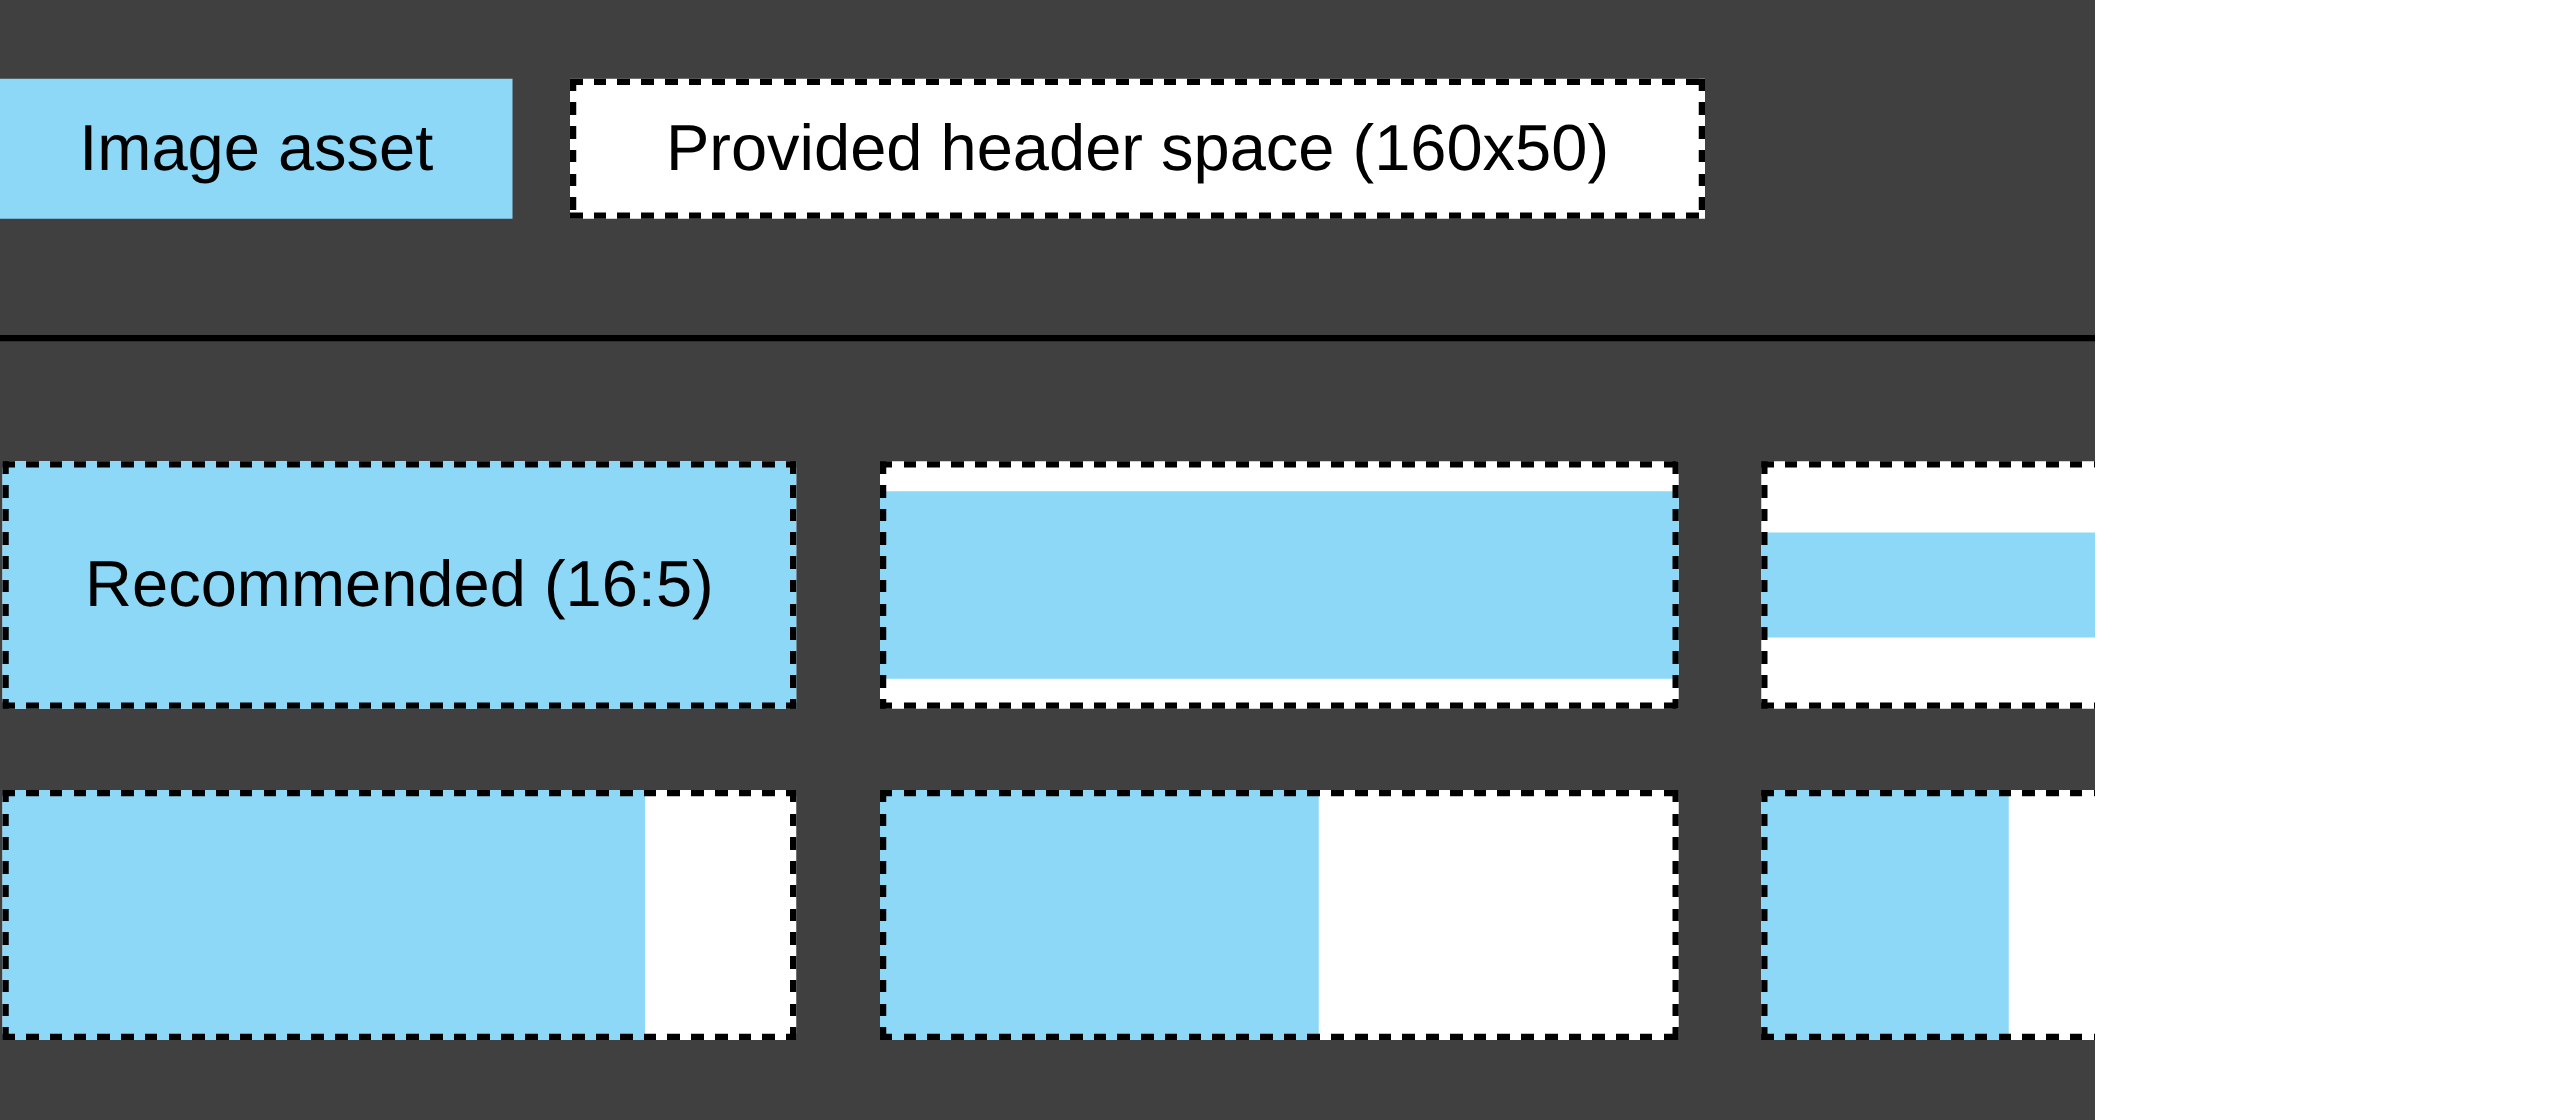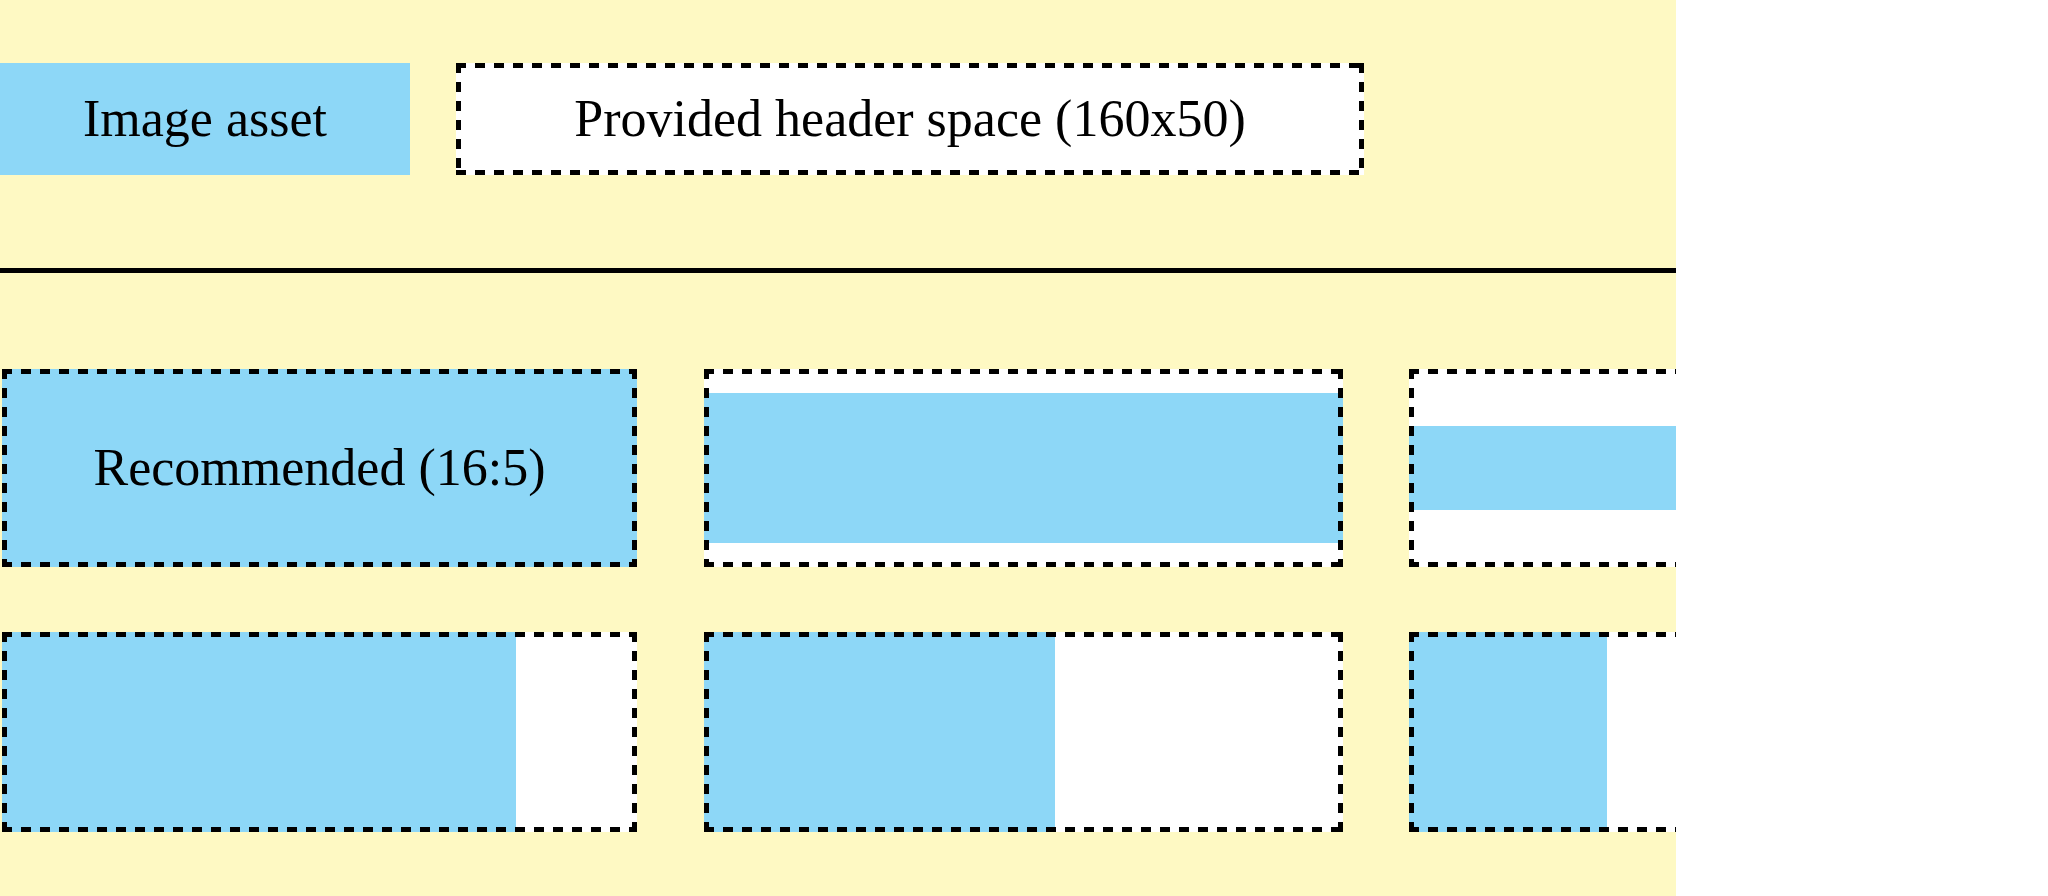--- a/index.html
+++ b/index.html
@@ -5,23 +5,23 @@
   :root{
     --blue:#8DD7F7;
     --ink:#000000;
     --line:#000000;
     --bw:5px;      
   }
   html,body{margin:0;padding:0;background:#fff;}
   #canvas{
     position:relative;
     width:1676px;height:896px;
-    background:#fef9c3;
+    background:#404040;
     overflow:hidden;
-    font-family:Liberation Serif, serif;
+    font-family:Liberation Sans, sans-serif;
     color:var(--ink);
   }
   .label{
     font-size:52px;
     font-weight:500;
     line-height:1;
     letter-spacing:0;
     white-space:nowrap;
   }
   

